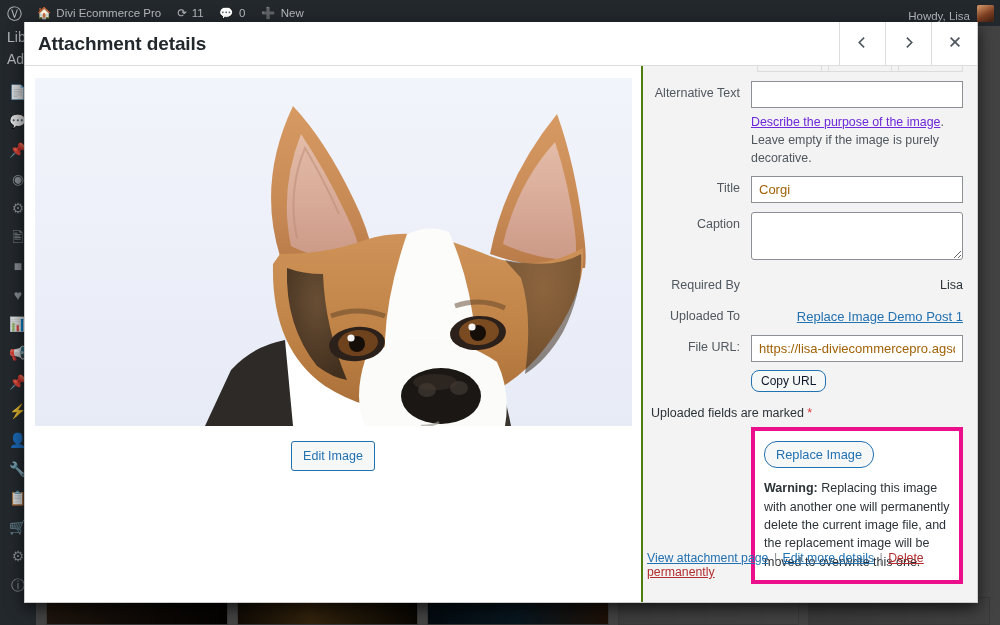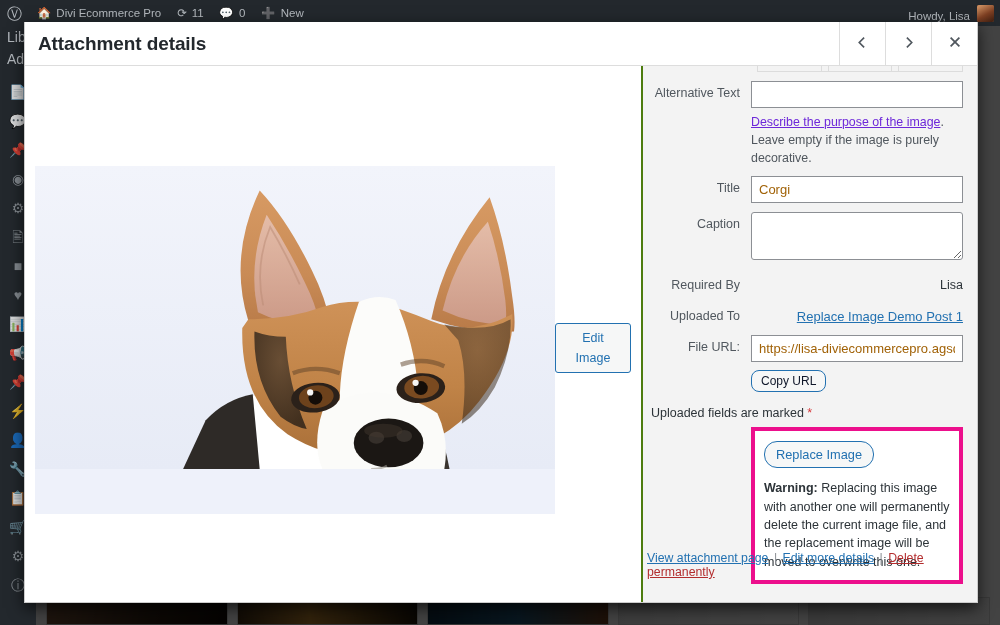--- a/index.html
+++ b/index.html
@@ -86,21 +86,21 @@
     color: #646970; font-size: 17px; cursor: pointer; user-select: none;
   }
   .nav-btn svg { width: 13px; height: 13px; stroke: #50575e; stroke-width: 2; fill: none; }
   .nav-btn.close svg { width: 14px; height: 14px; }
 
   .modal-body { flex: 1 1 auto; display: flex; min-height: 0; }
 
   
   .preview-pane {
     flex: 1 1 auto; background: #fff; position: relative;
-    display: flex; align-items: center;
+    display: flex; flex-direction: column; align-items: center;
     padding: 12px 10px 0 10px; min-width: 0;
   }
   .photo-frame {
     width: 597px; height: 348px; background: #eef1fa; overflow: hidden; position: relative;
   }
   .edit-image-btn {
     margin-top: 15px; font-size: 12.5px; color: #2271b1;
     background: #f6f7f7; border: 1px solid #2271b1; border-radius: 3px;
     padding: 4px 11px; cursor: pointer; line-height: 1.6;
   }

